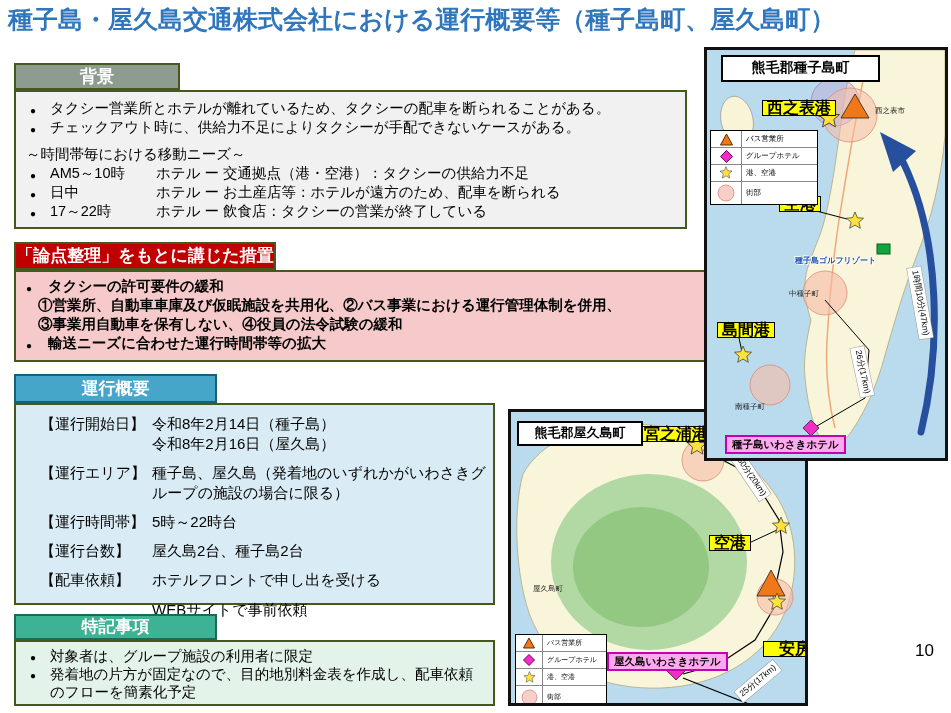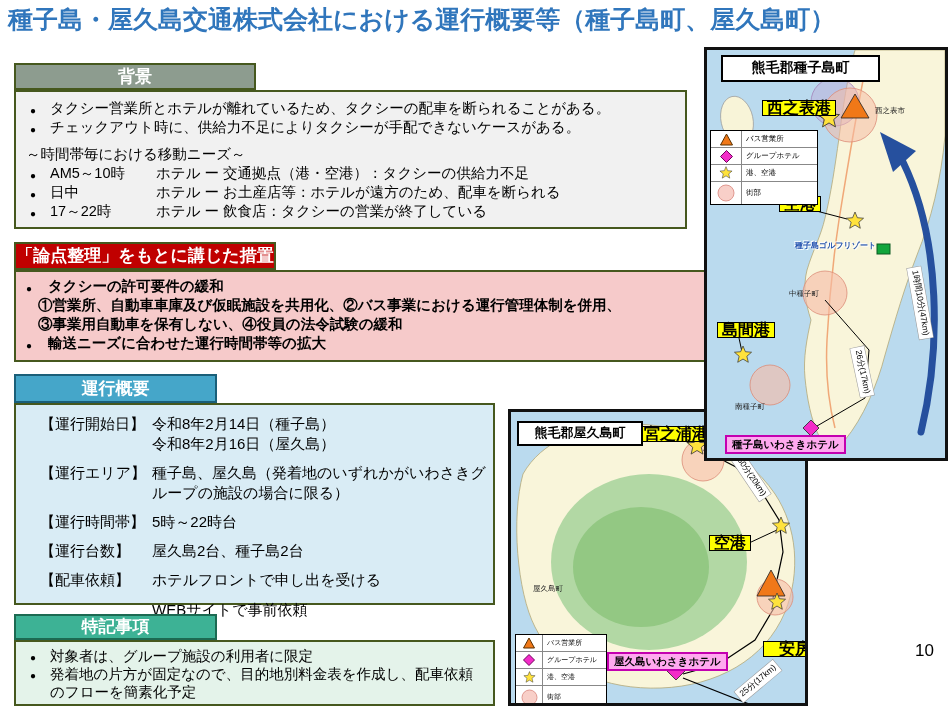--- a/index.html
+++ b/index.html
@@ -3,21 +3,21 @@
 <meta charset="utf-8">
 <style>
   html,body{margin:0;padding:0;background:#fff;}
   .slide{position:relative;width:951px;height:713px;background:#fff;overflow:hidden;
          font-family:"Liberation Sans",sans-serif;color:#000;}
   .page-title{position:absolute;left:8px;top:3px;font-size:25px;font-weight:bold;
               color:#3076bc;white-space:nowrap;}
   
   .tab{position:absolute;box-sizing:border-box;color:#fff;font-weight:bold;text-align:center;
        font-size:17px;border:2px solid #46581e;}
-  .tab-bg{left:14px;top:63px;width:242px;height:27px;line-height:23px;background:#8d9c8f;}
+  .tab-bg{left:14px;top:63px;width:166px;height:27px;line-height:23px;background:#8d9c8f;}
   .tab-measures{left:14px;top:242px;width:262px;height:28px;line-height:24px;background:#c00000;}
   .tab-overview{left:14px;top:374px;width:203px;height:29px;line-height:25px;background:#45a6c9;border-color:#1a5f79;}
   .tab-notes{left:14px;top:614px;width:203px;height:26px;line-height:22px;background:#3db295;border-color:#1c6a52;}
   
   .panel{position:absolute;box-sizing:border-box;border:2.5px solid #46581e;}
   .panel-bg{left:14px;top:90px;width:673px;height:139px;background:#f1f1f1;padding:7px 10px 0 10px;font-size:14.5px;line-height:19px;}
   .panel-measures{left:14px;top:270px;width:812px;height:92px;background:#f6caca;padding:5px 10px 0 8px;font-size:14.5px;line-height:19px;font-weight:bold;}
   .panel-overview{left:14px;top:403px;width:481px;height:202px;background:#d9ecf5;padding:9px 8px 0 8px;font-size:15px;line-height:20px;}
   .panel-notes{left:14px;top:640px;width:481px;height:66px;background:#e4f3ea;padding:5px 10px 0 10px;font-size:14.5px;line-height:18px;}
   .b{position:relative;padding-left:24px;}
@@ -197,21 +197,21 @@
         <svg width="18" height="18">
             <circle cx="9" cy="9" r="8" fill="#f8cfc8" stroke="#e09890"></circle>
           </svg>
       </div>
       <div class="lg-tx lg-last">街部</div>
     </div>
 
     <div class="ylab" style="left:55px;top:50px;">西之表港</div>
     <div class="ylab" style="left:72px;top:146px;">空港</div>
     <div class="ylab" style="left:10px;top:272px;">島間港</div>
-    <div class="geo" style="left:88px;top:190px;">種子島ゴルフリゾート</div>
+    <div class="geo" style="left:88px;top:205px;">種子島ゴルフリゾート</div>
     <div class="town" style="left:168px;top:56px;">西之表市</div>
     <div class="town" style="left:82px;top:239px;">中種子町</div>
     <div class="town" style="left:28px;top:352px;">南種子町</div>
     <div class="dist" style="left:177px;top:246px;transform:rotate(80deg);">1時間10分(47km)</div>
     <div class="dist" style="left:130px;top:315px;transform:rotate(78deg);">26分(17km)</div>
     <div class="plab" style="left:18px;top:385px;">種子島いわさきホテル</div>
   </div>
 
   <div class="map" id="map2">
     <svg class="base" width="294" height="291" viewBox="0 0 294 291">

